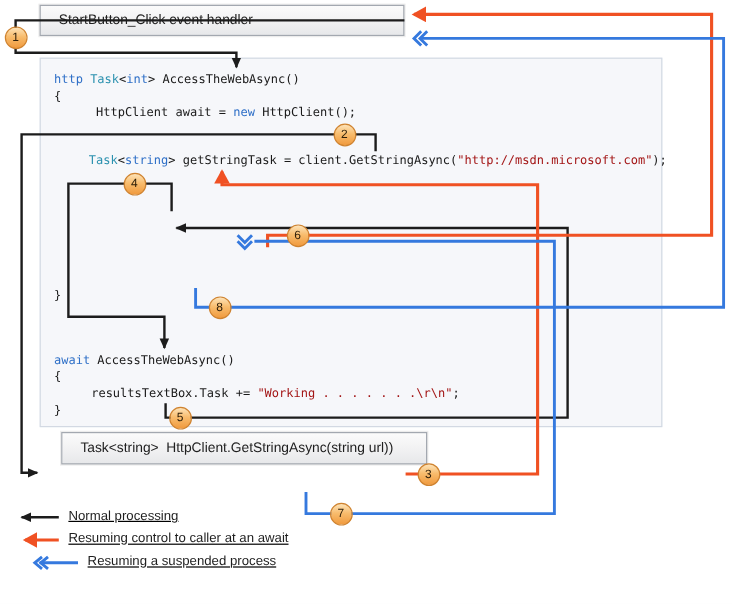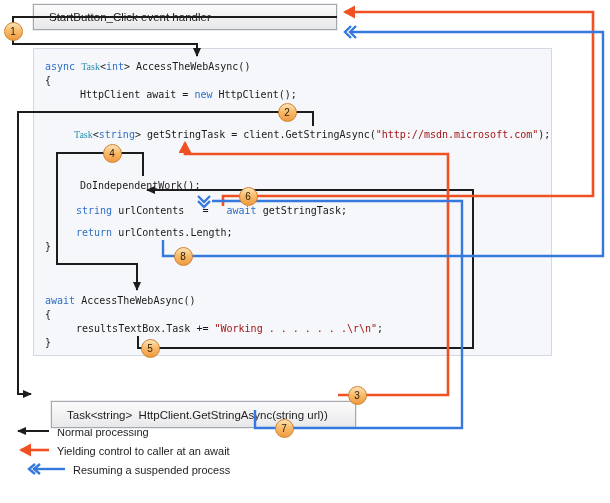--- a/index.html
+++ b/index.html
@@ -6,72 +6,69 @@
   body{width:610px;height:503px;position:relative;overflow:hidden;
        font-family:"Liberation Sans", sans-serif;}
   .layer{position:absolute;left:0;top:0;width:610px;height:503px;}
   
   .gbox{position:absolute;box-sizing:border-box;
         background:linear-gradient(180deg,#fbfbfb 0%,#f1f1f2 55%,#e7e8ea 100%);
         border:1px solid #a3a8b0;box-shadow:0 0 0 1px #ececec;
         display:flex;align-items:center;font-size:11.5px;color:#1e1e1e;}
   .gbox .lbl{padding-left:15px;white-space:pre;}
   #start-box{left:33px;top:4px;width:304px;height:26px;}
-  #getstring-box{left:33px;top:401px;width:305px;height:27px;margin-left:18px;}
+  #getstring-box{left:33px;top:360px;width:305px;height:27px;margin-left:18px;}
   
   #code-box{position:absolute;left:33px;top:48px;width:519px;height:308px;
             box-sizing:border-box;background:#f6f7fa;border:1px solid #d3d9e3;}
   
   .code-line{position:absolute;white-space:pre;
              font-family:"DejaVu Sans Mono", monospace;font-size:10px;line-height:11px;
              color:var(--c-plain,#1a1a1a);}
   .tok-kw{color:var(--c-keyword,#2e6fc7);}
-  .tok-ty{color:var(--c-type,#2b91af);font-family:Liberation Serif, serif;}
+  .tok-ty{color:var(--c-type,#2b91af);}
   .tok-str{color:var(--c-string_literal,#a31515);}
   .tok-pl{color:var(--c-plain,#1a1a1a);}
   
   .step{position:absolute;width:19px;height:19px;border-radius:50%;
         background:linear-gradient(180deg,#fde3b8 0%,#f8bc6d 45%,#f09a3e 100%);
         border:1px solid #cf8330;box-sizing:border-box;
         display:flex;align-items:center;justify-content:center;
         font-size:10px;color:#30200a;z-index:6;}
   
   #arrows{position:absolute;left:0;top:0;z-index:5;pointer-events:none;}
   .st-normal{stroke:var(--c-normal,#1c1c1c);stroke-width:2;fill:none;}
   .st-yield{stroke:var(--c-yield,#f05123);stroke-width:2.6;fill:none;}
   .st-resume{stroke:var(--c-resume,#3579de);stroke-width:2.4;fill:none;}
   
-  .legend-row{position:absolute;height:14px;display:flex;align-items:flex-end;gap:6px;}
+  .legend-row{position:absolute;height:14px;display:flex;align-items:flex-start;gap:6px;text-decoration:underline;}
   .legend-row .lbl{font-size:11px;color:#1e1e1e;white-space:pre;}
   #legend-1{left:5px;top:424px;}
   #legend-2{left:5px;top:443px;}
   #legend-3{left:21px;top:462px;}
   .z1{z-index:1}.z2{z-index:2}
 </style>
 </head>
 <body>
 
 <div class="gbox z1" id="start-box">
   <span class="lbl">StartButton_Click event handler</span>
 </div>
 
 <div id="code-box" class="z1"></div>
 
 <div class="gbox z1" id="getstring-box">
   <span class="lbl">Task&lt;string&gt;  HttpClient.GetStringAsync(string url))</span>
 </div>
 
 <div class="layer z2">
-    <div class="code-line" style="left: 45px; top: 61px;"><span class="tok-kw">async</span><span class="tok-pl"> </span><span class="tok-ty">Task</span><span class="tok-pl">&lt;</span><span class="tok-kw">int</span><span class="tok-pl">&gt; AccessTheWebAsync()</span></div>
+    <div class="code-line" style="left: 45px; top: 61px;"><span class="tok-kw">http</span><span class="tok-pl"> </span><span class="tok-ty">Task</span><span class="tok-pl">&lt;</span><span class="tok-kw">int</span><span class="tok-pl">&gt; AccessTheWebAsync()</span></div>
     <div class="code-line" style="left: 45px; top: 75px;"><span class="tok-pl">{</span></div>
     <div class="code-line" style="left: 80px; top: 89px;"><span class="tok-pl">HttpClient await = </span><span class="tok-kw">new</span><span class="tok-pl"> HttpClient();</span></div>
     <div class="code-line" style="left: 74px; top: 129px; text-align: center;"><span class="tok-ty">Task</span><span class="tok-pl">&lt;</span><span class="tok-kw">string</span><span class="tok-pl">&gt; getStringTask = client.GetStringAsync(</span><span class="tok-str">"http://msdn.microsoft.com"</span><span class="tok-pl">);</span></div>
-    <div class="code-line" style="left: 80px; top: 180px;"><span class="tok-pl">DoIndependentWork();</span></div>
-    <div class="code-line" style="left: 76px; top: 205px;"><span class="tok-kw">string</span><span class="tok-pl"> urlContents   =   </span><span class="tok-kw">await</span><span class="tok-pl"> getStringTask;</span></div>
-    <div class="code-line" style="left: 76px; top: 227px;"><span class="tok-kw">return</span><span class="tok-pl"> urlContents.Length;</span></div>
     <div class="code-line" style="left: 45px; top: 241px;"><span class="tok-pl">}</span></div>
     <div class="code-line" style="left: 45px; top: 295px;"><span class="tok-kw">await</span><span class="tok-pl"> AccessTheWebAsync()</span></div>
     <div class="code-line" style="left: 45px; top: 309px;"><span class="tok-pl">{</span></div>
     <div class="code-line" style="left: 76px; top: 323px;"><span class="tok-pl">resultsTextBox.Task += </span><span class="tok-str">"Working . . . . . . .\r\n"</span><span class="tok-pl">;</span></div>
     <div class="code-line" style="left: 45px; top: 337px;"><span class="tok-pl">}</span></div>
   </div>
 
 <svg id="arrows" width="610" height="503" viewBox="0 0 610 503">
   <defs>
     <marker id="mb" markerUnits="userSpaceOnUse" markerWidth="10" markerHeight="9" refX="8" refY="4" orient="auto">
@@ -115,21 +112,21 @@
 <div class="legend-row" id="legend-1">
   <svg width="46" height="14">
     <path class="st-normal" d="M44,7 L13,7" marker-end="url(#mb)"></path>
   </svg>
   <span class="lbl">Normal processing</span>
 </div>
 <div class="legend-row" id="legend-2">
   <svg width="46" height="14">
     <path class="st-yield" d="M44,7 L16,7" marker-end="url(#mo)"></path>
   </svg>
-  <span class="lbl">Yielding control to caller at an await</span>
+  <span class="lbl">Resuming control to caller at an await</span>
 </div>
 <div class="legend-row" id="legend-3">
   <svg width="46" height="14">
     <path class="st-resume" d="M44,7 L12,7"></path>
     <path class="st-resume" d="M19,2 L13,7 L19,12 M14,2 L8,7 L14,12"></path>
   </svg>
   <span class="lbl">Resuming a suspended process</span>
 </div>
 
 </body></html>

